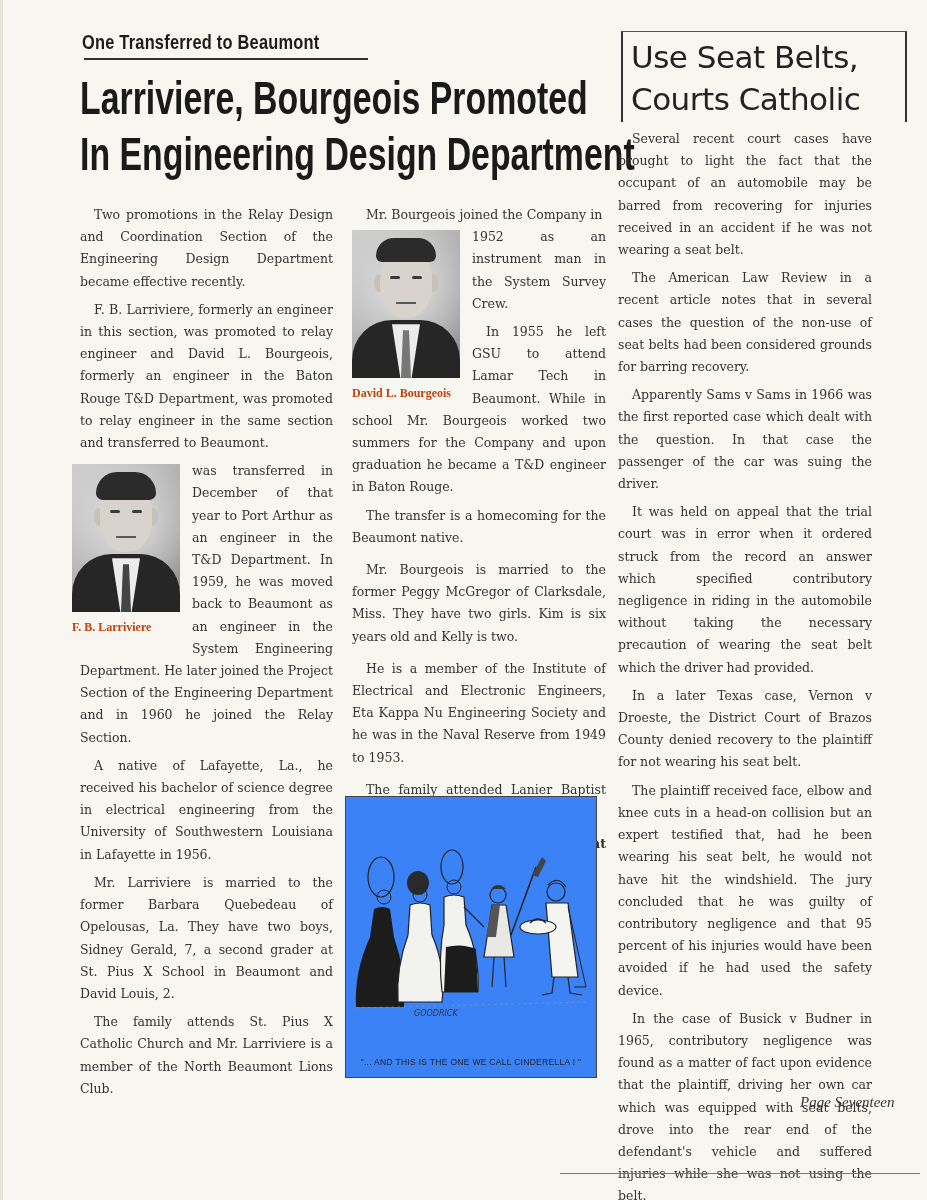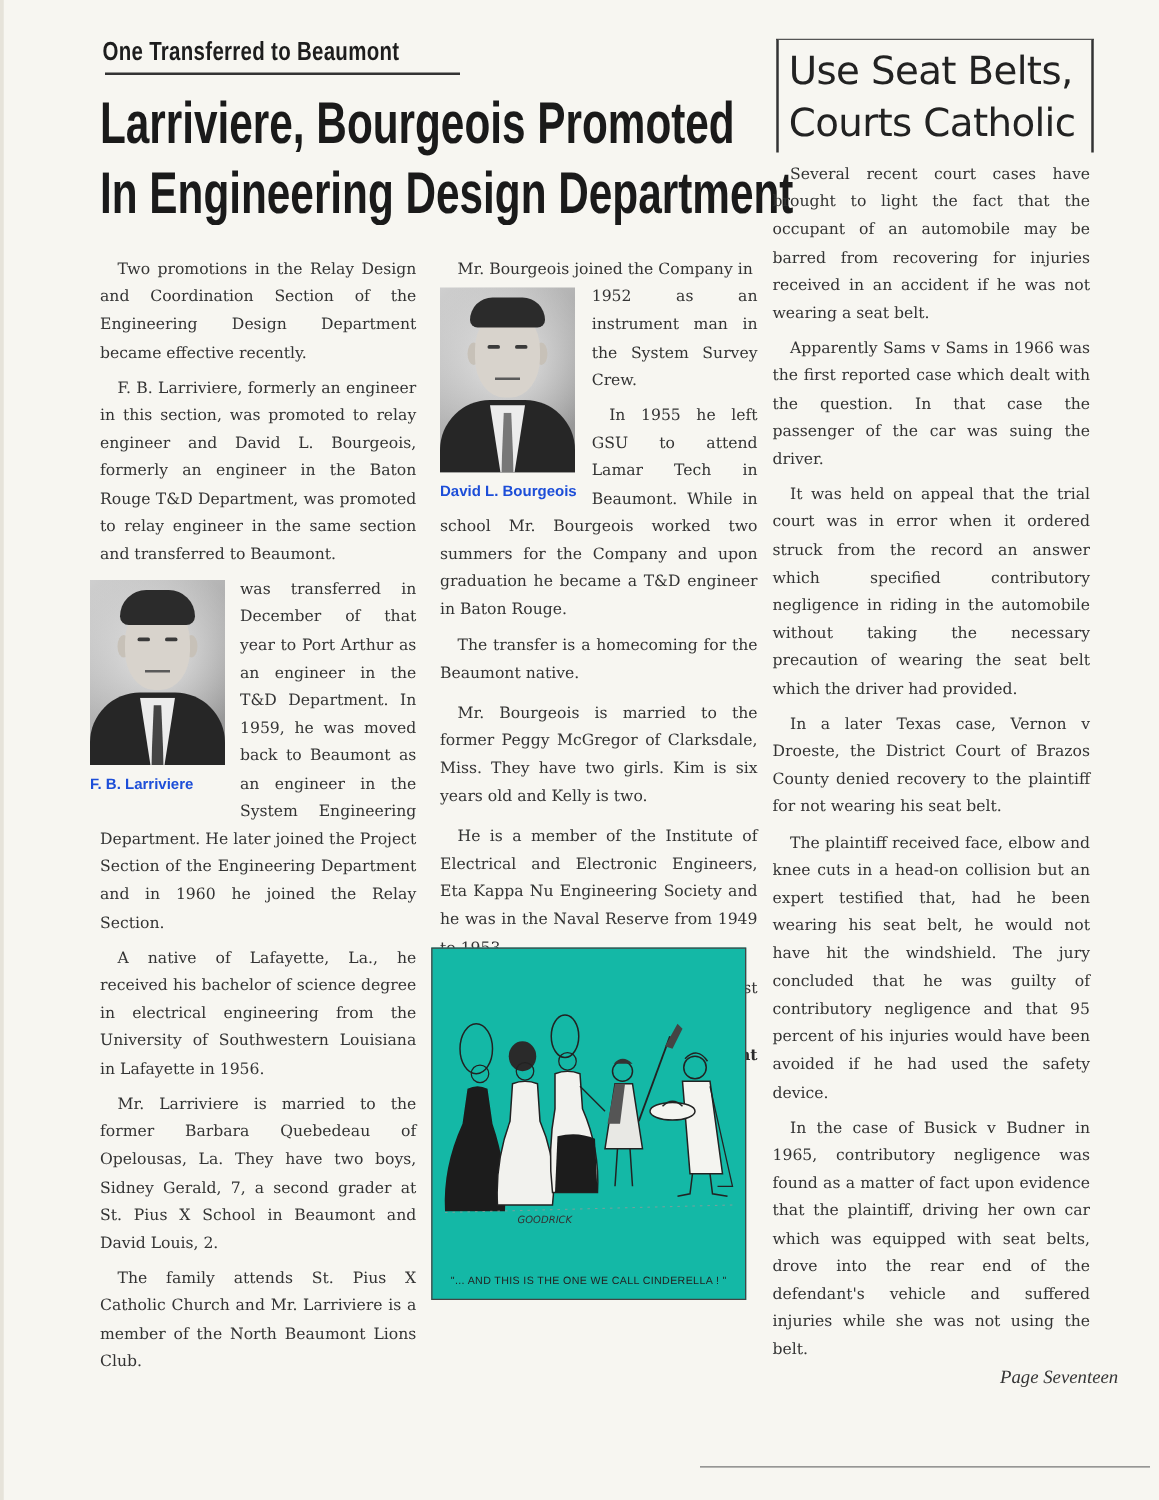--- a/index.html
+++ b/index.html
@@ -41,40 +41,40 @@
   .photo .ear-l { position: absolute; left: 22px; top: 44px; width: 10px; height: 18px; border-radius: 50%; background: #c7c1b8; }
   .photo .ear-r { position: absolute; left: 76px; top: 44px; width: 10px; height: 18px; border-radius: 50%; background: #c7c1b8; }
   .photo .eye-l, .photo .eye-r { position: absolute; top: 46px; width: 10px; height: 3px; background: #3a3a3a; border-radius: 2px; }
   .photo .eye-l { left: 38px; } .photo .eye-r { left: 60px; }
   .photo .mouth { position: absolute; left: 44px; top: 72px; width: 20px; height: 2px; background: #5a5a5a; }
   .photo .suit { position: absolute; left: 0; bottom: 0; width: 108px; height: 58px; background: #262626; border-radius: 40px 40px 0 0; }
   .photo .shirt { position: absolute; left: 40px; bottom: 0; width: 28px; height: 54px; background: #ececec; clip-path: polygon(0 0, 100% 0, 70% 100%, 30% 100%); }
   .photo .tie { position: absolute; left: 49px; bottom: 0; width: 10px; height: 48px; background: #444; clip-path: polygon(20% 0, 80% 0, 100% 100%, 0 100%); }
 
   .caption {
-    font-family: Liberation Sans, sans-serif; font-weight: bold; font-size: 12px; color: #1d4ed8;
+    font-family: Liberation Serif, serif; font-weight: bold; font-size: 12px; color: #c2410c;
     margin-top: 4px; white-space: nowrap;
   }
 
   .note { font-weight: bold; color: #2a2a2a; }
 
   .cartoon {
-    position: absolute; left: 345px; top: 758px; width: 250px; height: 280px;
-    border: 1.5px solid #444; background: #14b8a6;
+    position: absolute; left: 345px; top: 796px; width: 250px; height: 280px;
+    border: 1.5px solid #444; background: #3b82f6;
   }
   .cartoon svg { position: absolute; left: 0; top: 0; }
   .cartoon-caption {
     position: absolute; left: 4px; bottom: 10px; width: 242px; text-align: center;
     font-family: "Liberation Sans", sans-serif; font-size: 8.5px; letter-spacing: 0.3px; color: #222; white-space: nowrap;
   }
   .signature { position: absolute; left: 68px; top: 212px; font-family: "DejaVu Sans", sans-serif; font-size: 8px; font-style: italic; color: #333; }
 
   .box-head {
     position: absolute; left: 621px; top: 31px; width: 250px; height: 90px;
-    border-left: 2px solid #333; border-right: 2px solid #333; border-top: 1.5px solid #555;
+    border-left: 2px solid #333; border-right: 2px solid #333; border-top: 1.5px solid #555; padding-left: 32px;
   }
   .box-head-title {
     position: absolute; left: 8px; top: 4px; font-family: "DejaVu Sans", sans-serif;
     font-size: 31px; line-height: 42px; color: #222; white-space: nowrap; letter-spacing: -0.5px;
   }
   .page-number {
     position: absolute; left: 800px; top: 1094px; font-family: "Liberation Serif", serif;
     font-style: italic; font-size: 15px; color: #333;
   }
 </style>
@@ -192,20 +192,21 @@
 
 <div class="box-head">
   <div class="box-head-title">
     <div>Use Seat Belts,</div>
     <div>Courts Catholic</div>
   </div>
 </div>
 
 <div class="col" id="col3">
   <p>Several recent court cases have brought to light the fact that the occupant of an automobile may be barred from recovering for injuries received in an accident if he was not wearing a seat belt.</p>
+  <p>The American Law Review in a recent article notes that in several cases the question of the non-use of seat belts had been considered grounds for barring recovery.</p>
   <p>Apparently Sams v Sams in 1966 was the first reported case which dealt with the question. In that case the passenger of the car was suing the driver.</p>
   <p>It was held on appeal that the trial court was in error when it ordered struck from the record an answer which specified contributory negligence in riding in the automobile without taking the necessary precaution of wearing the seat belt which the driver had provided.</p>
   <p>In a later Texas case, Vernon v Droeste, the District Court of Brazos County denied recovery to the plaintiff for not wearing his seat belt.</p>
   <p>The plaintiff received face, elbow and knee cuts in a head-on collision but an expert testified that, had he been wearing his seat belt, he would not have hit the windshield. The jury concluded that he was guilty of contributory negligence and that 95 percent of his injuries would have been avoided if he had used the safety device.</p>
   <p>In the case of Busick v Budner in 1965, contributory negligence was found as a matter of fact upon evidence that the plaintiff, driving her own car which was equipped with seat belts, drove into the rear end of the defendant's vehicle and suffered injuries while she was not using the belt.</p>
 
 </div>
 
 <div class="page-number">Page Seventeen</div>
 <div class="bottom-rule"></div>

